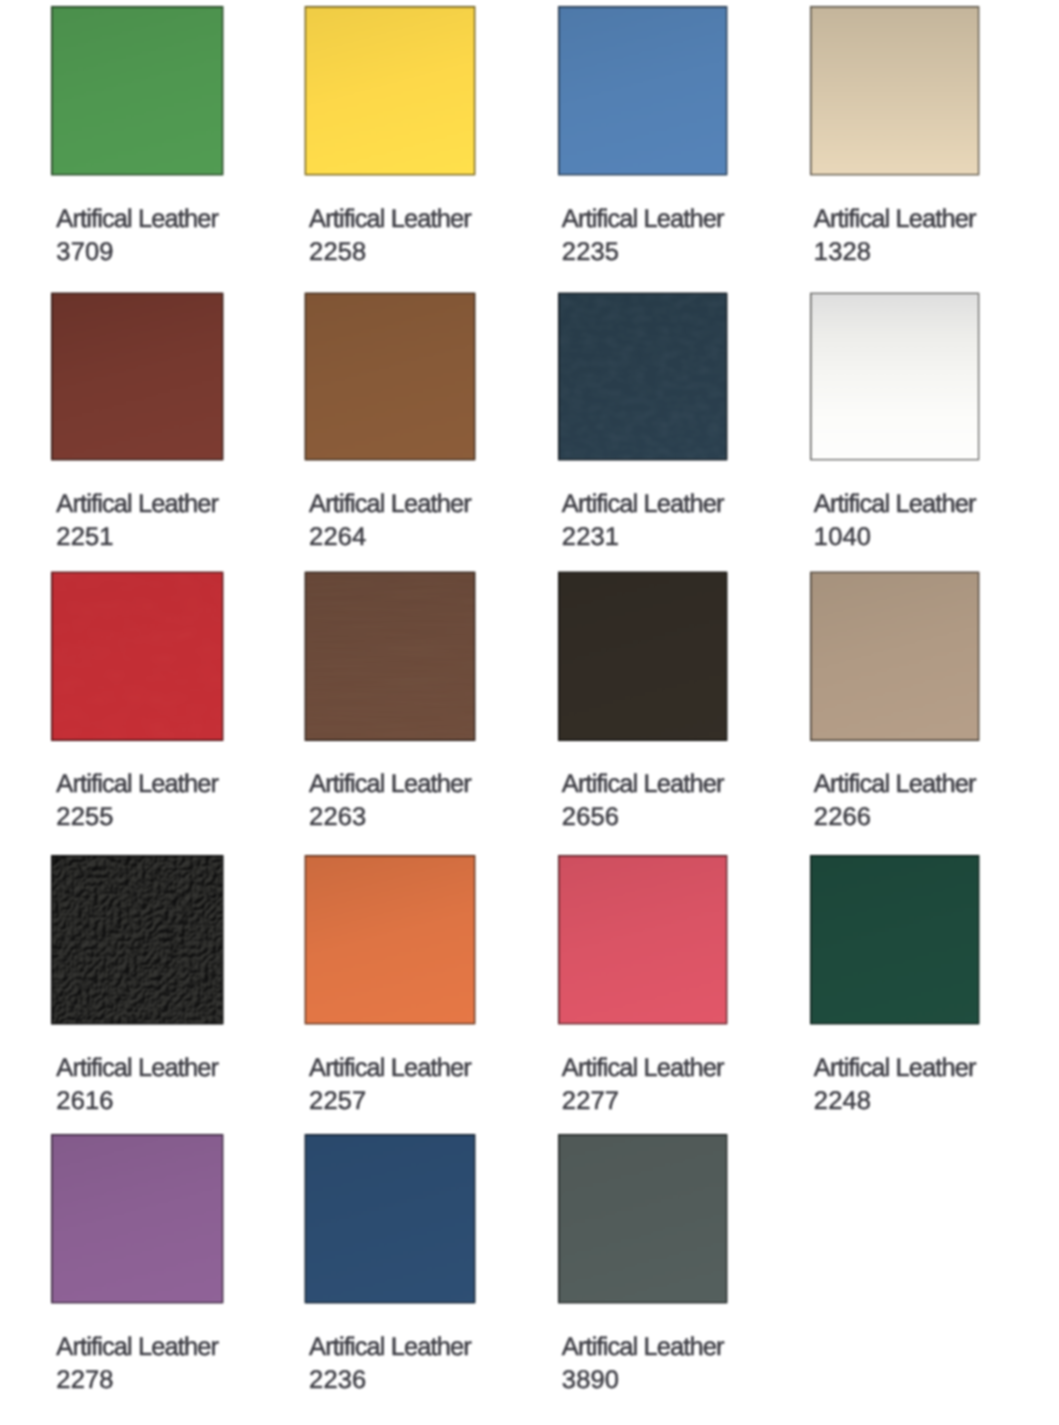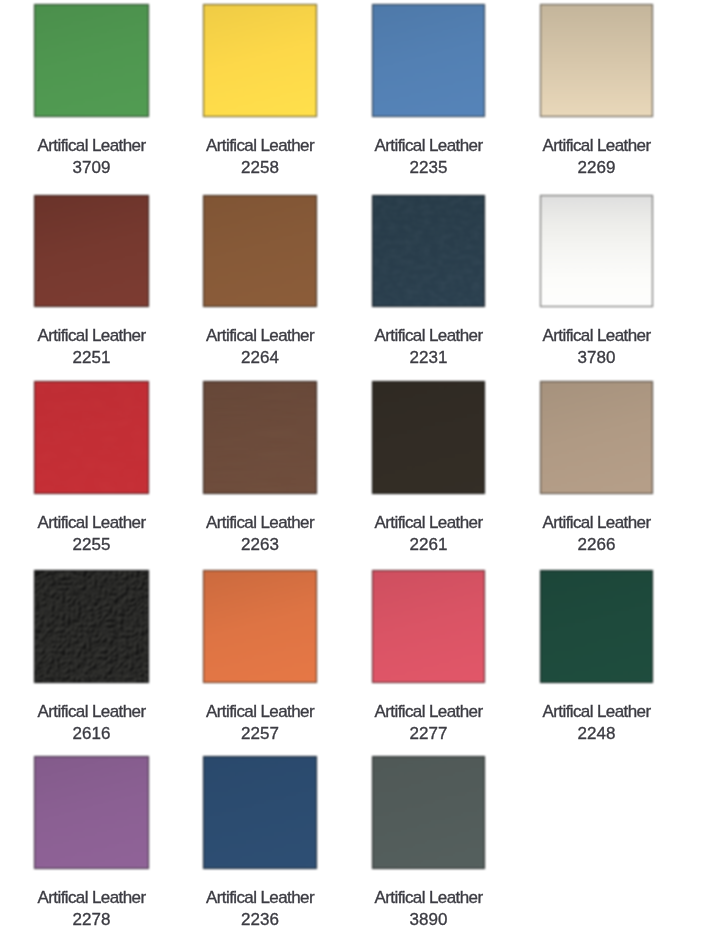--- a/index.html
+++ b/index.html
@@ -35,21 +35,20 @@
   }
   .swatch .fill { position: absolute; left:0; top:0; right:0; bottom:0; }
   .swatch .tex {
     position: absolute; left:0; top:0; right:0; bottom:0;
     pointer-events: none;
   }
   .caption {
     position: absolute;
     left: 50%;
     transform: translateX(-50%);
-    text-align: center;
     white-space: nowrap;
     color: #3b3b42;
     font-size: 17px;
     line-height: 22px;
     letter-spacing: -0.6px;
     -webkit-text-stroke: 0.34px #3b3b42;
     filter: blur(0.62px);
   }
   .caption .l1 { display: block; }
   .caption .l2 { display: block; letter-spacing: 0.1px; }
@@ -115,21 +114,21 @@
         <span class="l2">2235</span>
       </div>
     </div>
     <div class="cell" style="left: 540px; top: 4px; width: 113px; height: 113px;">
       <div class="swatch" style="width: 113px; height: 113px;">
         <div class="fill" style="background: linear-gradient(rgb(196, 181, 155) 0%, rgb(233, 216, 186) 100%);"></div>
         <div class="edge" style="border: 1.7px solid rgb(82, 76, 66);"></div>
       </div>
       <div class="caption" style="top: 131px;">
         <span class="l1">Artifical Leather</span>
-        <span class="l2">2269</span>
+        <span class="l2">1328</span>
       </div>
     </div>
     <div class="cell" style="left: 34px; top: 195px; width: 115px; height: 112px;">
       <div class="swatch" style="width: 115px; height: 112px;">
         <div class="fill" style="background: linear-gradient(165deg, rgb(106, 51, 42) 0%, rgb(118, 57, 47) 48%, rgb(125, 60, 50) 100%);"></div>
         <div class="edge" style="border: 1.7px solid rgb(45, 22, 18);"></div>
       </div>
       <div class="caption" style="top: 130px;">
         <span class="l1">Artifical Leather</span>
         <span class="l2">2251</span>
@@ -158,21 +157,21 @@
         <span class="l2">2231</span>
       </div>
     </div>
     <div class="cell" style="left: 540px; top: 195px; width: 113px; height: 112px;">
       <div class="swatch" style="width: 113px; height: 112px;">
         <div class="fill" style="background: linear-gradient(rgb(222, 222, 222) 0%, rgb(237, 237, 234) 25%, rgb(246, 246, 243) 50%, rgb(252, 252, 250) 75%, rgb(254, 254, 253) 100%);"></div>
         <div class="edge" style="border: 1.7px solid rgb(93, 93, 91);"></div>
       </div>
       <div class="caption" style="top: 130px;">
         <span class="l1">Artifical Leather</span>
-        <span class="l2">3780</span>
+        <span class="l2">1040</span>
       </div>
     </div>
     <div class="cell" style="left: 34px; top: 381px; width: 115px; height: 113px;">
       <div class="swatch" style="width: 115px; height: 113px;">
         <div class="fill" style="background: linear-gradient(165deg, rgb(190, 45, 52) 0%, rgb(195, 46, 53) 48%, rgb(198, 47, 54) 100%);"></div>
         <svg class="tex" width="115" height="113">
           <rect x="0" y="0" width="115" height="113" filter="url(#faintF)"></rect>
         </svg>
         <div class="edge" style="border: 1.7px solid rgb(74, 17, 20);"></div>
       </div>
@@ -194,21 +193,21 @@
         <span class="l2">2263</span>
       </div>
     </div>
     <div class="cell" style="left: 372px; top: 381px; width: 113px; height: 113px;">
       <div class="swatch" style="width: 113px; height: 113px;">
         <div class="fill" style="background: linear-gradient(165deg, rgb(47, 42, 35) 0%, rgb(50, 44, 37) 48%, rgb(52, 46, 38) 100%);"></div>
         <div class="edge" style="border: 1.7px solid rgb(19, 17, 14);"></div>
       </div>
       <div class="caption" style="top: 131px;">
         <span class="l1">Artifical Leather</span>
-        <span class="l2">2261</span>
+        <span class="l2">2656</span>
       </div>
     </div>
     <div class="cell" style="left: 540px; top: 381px; width: 113px; height: 113px;">
       <div class="swatch" style="width: 113px; height: 113px;">
         <div class="fill" style="background: linear-gradient(165deg, rgb(166, 146, 125) 0%, rgb(176, 154, 132) 48%, rgb(182, 159, 137) 100%);"></div>
         <div class="edge" style="border: 1.7px solid rgb(67, 59, 50);"></div>
       </div>
       <div class="caption" style="top: 131px;">
         <span class="l1">Artifical Leather</span>
         <span class="l2">2266</span>

